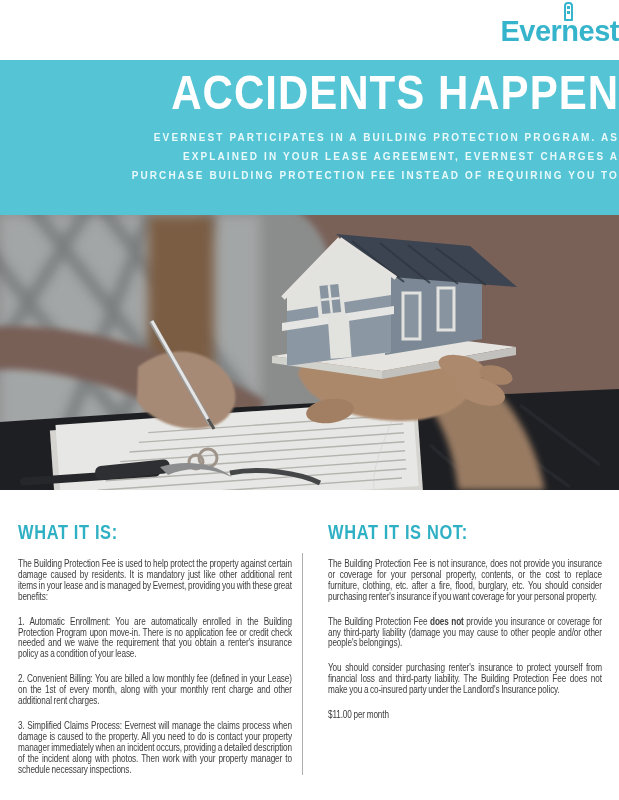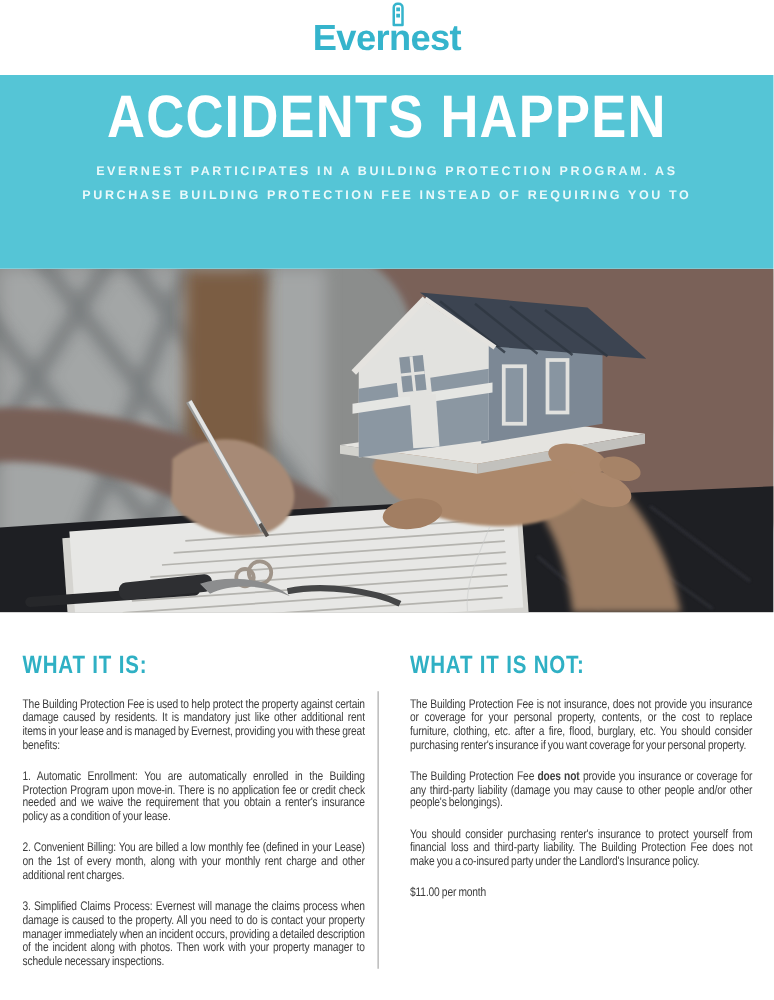--- a/index.html
+++ b/index.html
@@ -3,36 +3,36 @@
 <meta charset="utf-8">
 <style>
   * { margin:0; padding:0; box-sizing:border-box; }
   html,body { background:#ffffff; }
   .page {
     position:relative; width:619px; height:800px; margin:0 auto;
     background:#ffffff; overflow:hidden;
     font-family:"Liberation Sans", sans-serif;
   }
   
-  .header { position:absolute; top:0; left:0; width:619px; height:76px; background:#ffffff; text-align:center; }
+  .header { position:absolute; top:0; left:0; width:619px; height:76px; background:#ffffff; text-align:right; }
   .logo { position:relative; display:inline-block; margin-top:15px; }
   .logo-text {
     font-size:29px; font-weight:bold; color:#35b4cc; letter-spacing:-0.5px;
   }
   .logo-icon {
     position:absolute; left:54%; top:-13px; width:9px; height:19px;
     border:2px solid #35b4cc; border-radius:4px 4px 1px 1px;
     display:flex; flex-direction:column; align-items:center; justify-content:flex-start;
     background:#ffffff;
   }
   .logo-icon .win { width:3px; height:3px; background:#35b4cc; margin-top:2px; }
   
   .banner {
     position:absolute; top:60px; left:0; width:619px; height:155px;
-    background:#55c5d6; text-align:center; color:#ffffff;
+    background:#55c5d6; text-align:right; color:#ffffff;
   }
   .banner-title {
     margin-top:6px; font-size:42px; font-weight:bold; letter-spacing:1px;
     line-height:48px; transform:scaleY(1.14); transform-origin:top center;
     color:#ffffff; white-space:nowrap;
   }
   .tagline { margin-top:14px; }
   .tagline-line {
     font-size:10px; font-weight:bold; letter-spacing:2.1px;
     line-height:19px; color:#e9f9fb; white-space:nowrap;
@@ -71,20 +71,21 @@
         <span class="win"></span>
       </span>
       <span class="logo-text">Evernest</span>
     </div>
   </div>
 
   <div class="banner">
     <div class="banner-title">ACCIDENTS HAPPEN</div>
     <div class="tagline">
       <div class="tagline-line">EVERNEST PARTICIPATES IN A BUILDING PROTECTION PROGRAM. AS</div>
+      <div class="tagline-line">EXPLAINED IN YOUR LEASE AGREEMENT, EVERNEST CHARGES A</div>
       <div class="tagline-line">PURCHASE BUILDING PROTECTION FEE INSTEAD OF REQUIRING YOU TO</div>
     </div>
   </div>
 
   <div class="photo">
     <svg width="619" height="275" viewBox="0 0 619 275" xmlns="http://www.w3.org/2000/svg">
       <defs>
         <filter id="b6" x="-20%" y="-20%" width="140%" height="140%">
             <feGaussianBlur stdDeviation="6"></feGaussianBlur>
           </filter>

